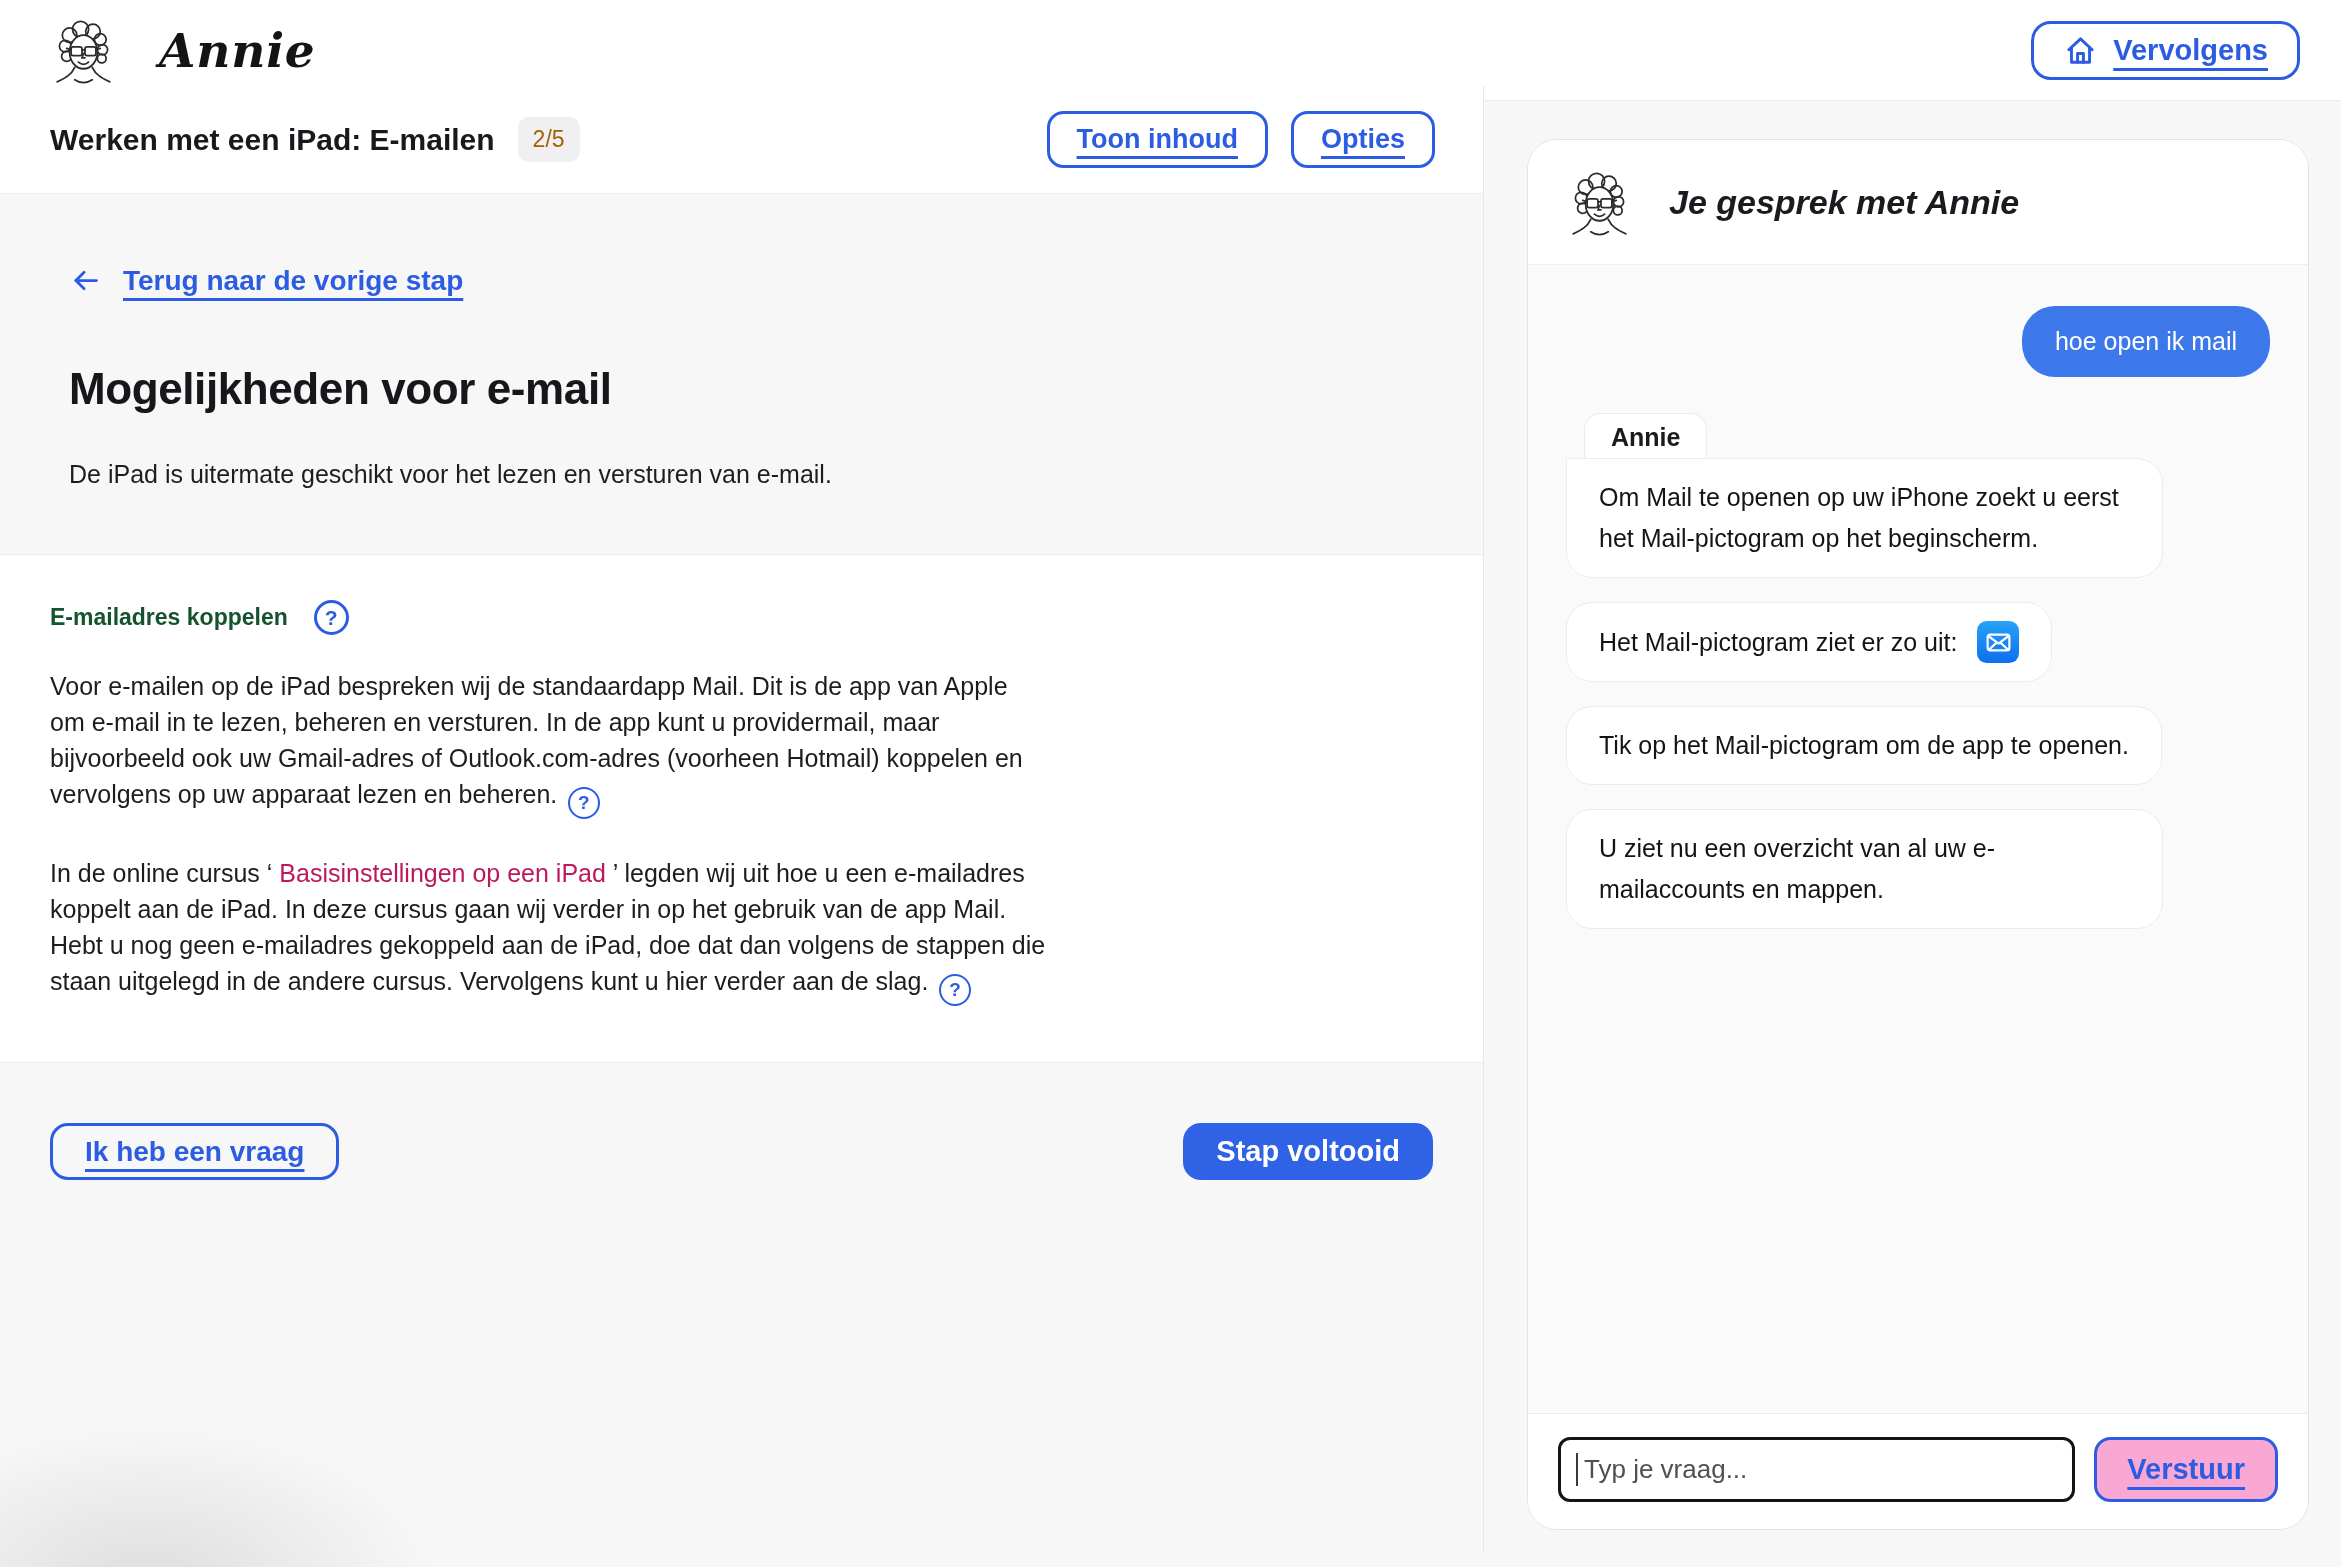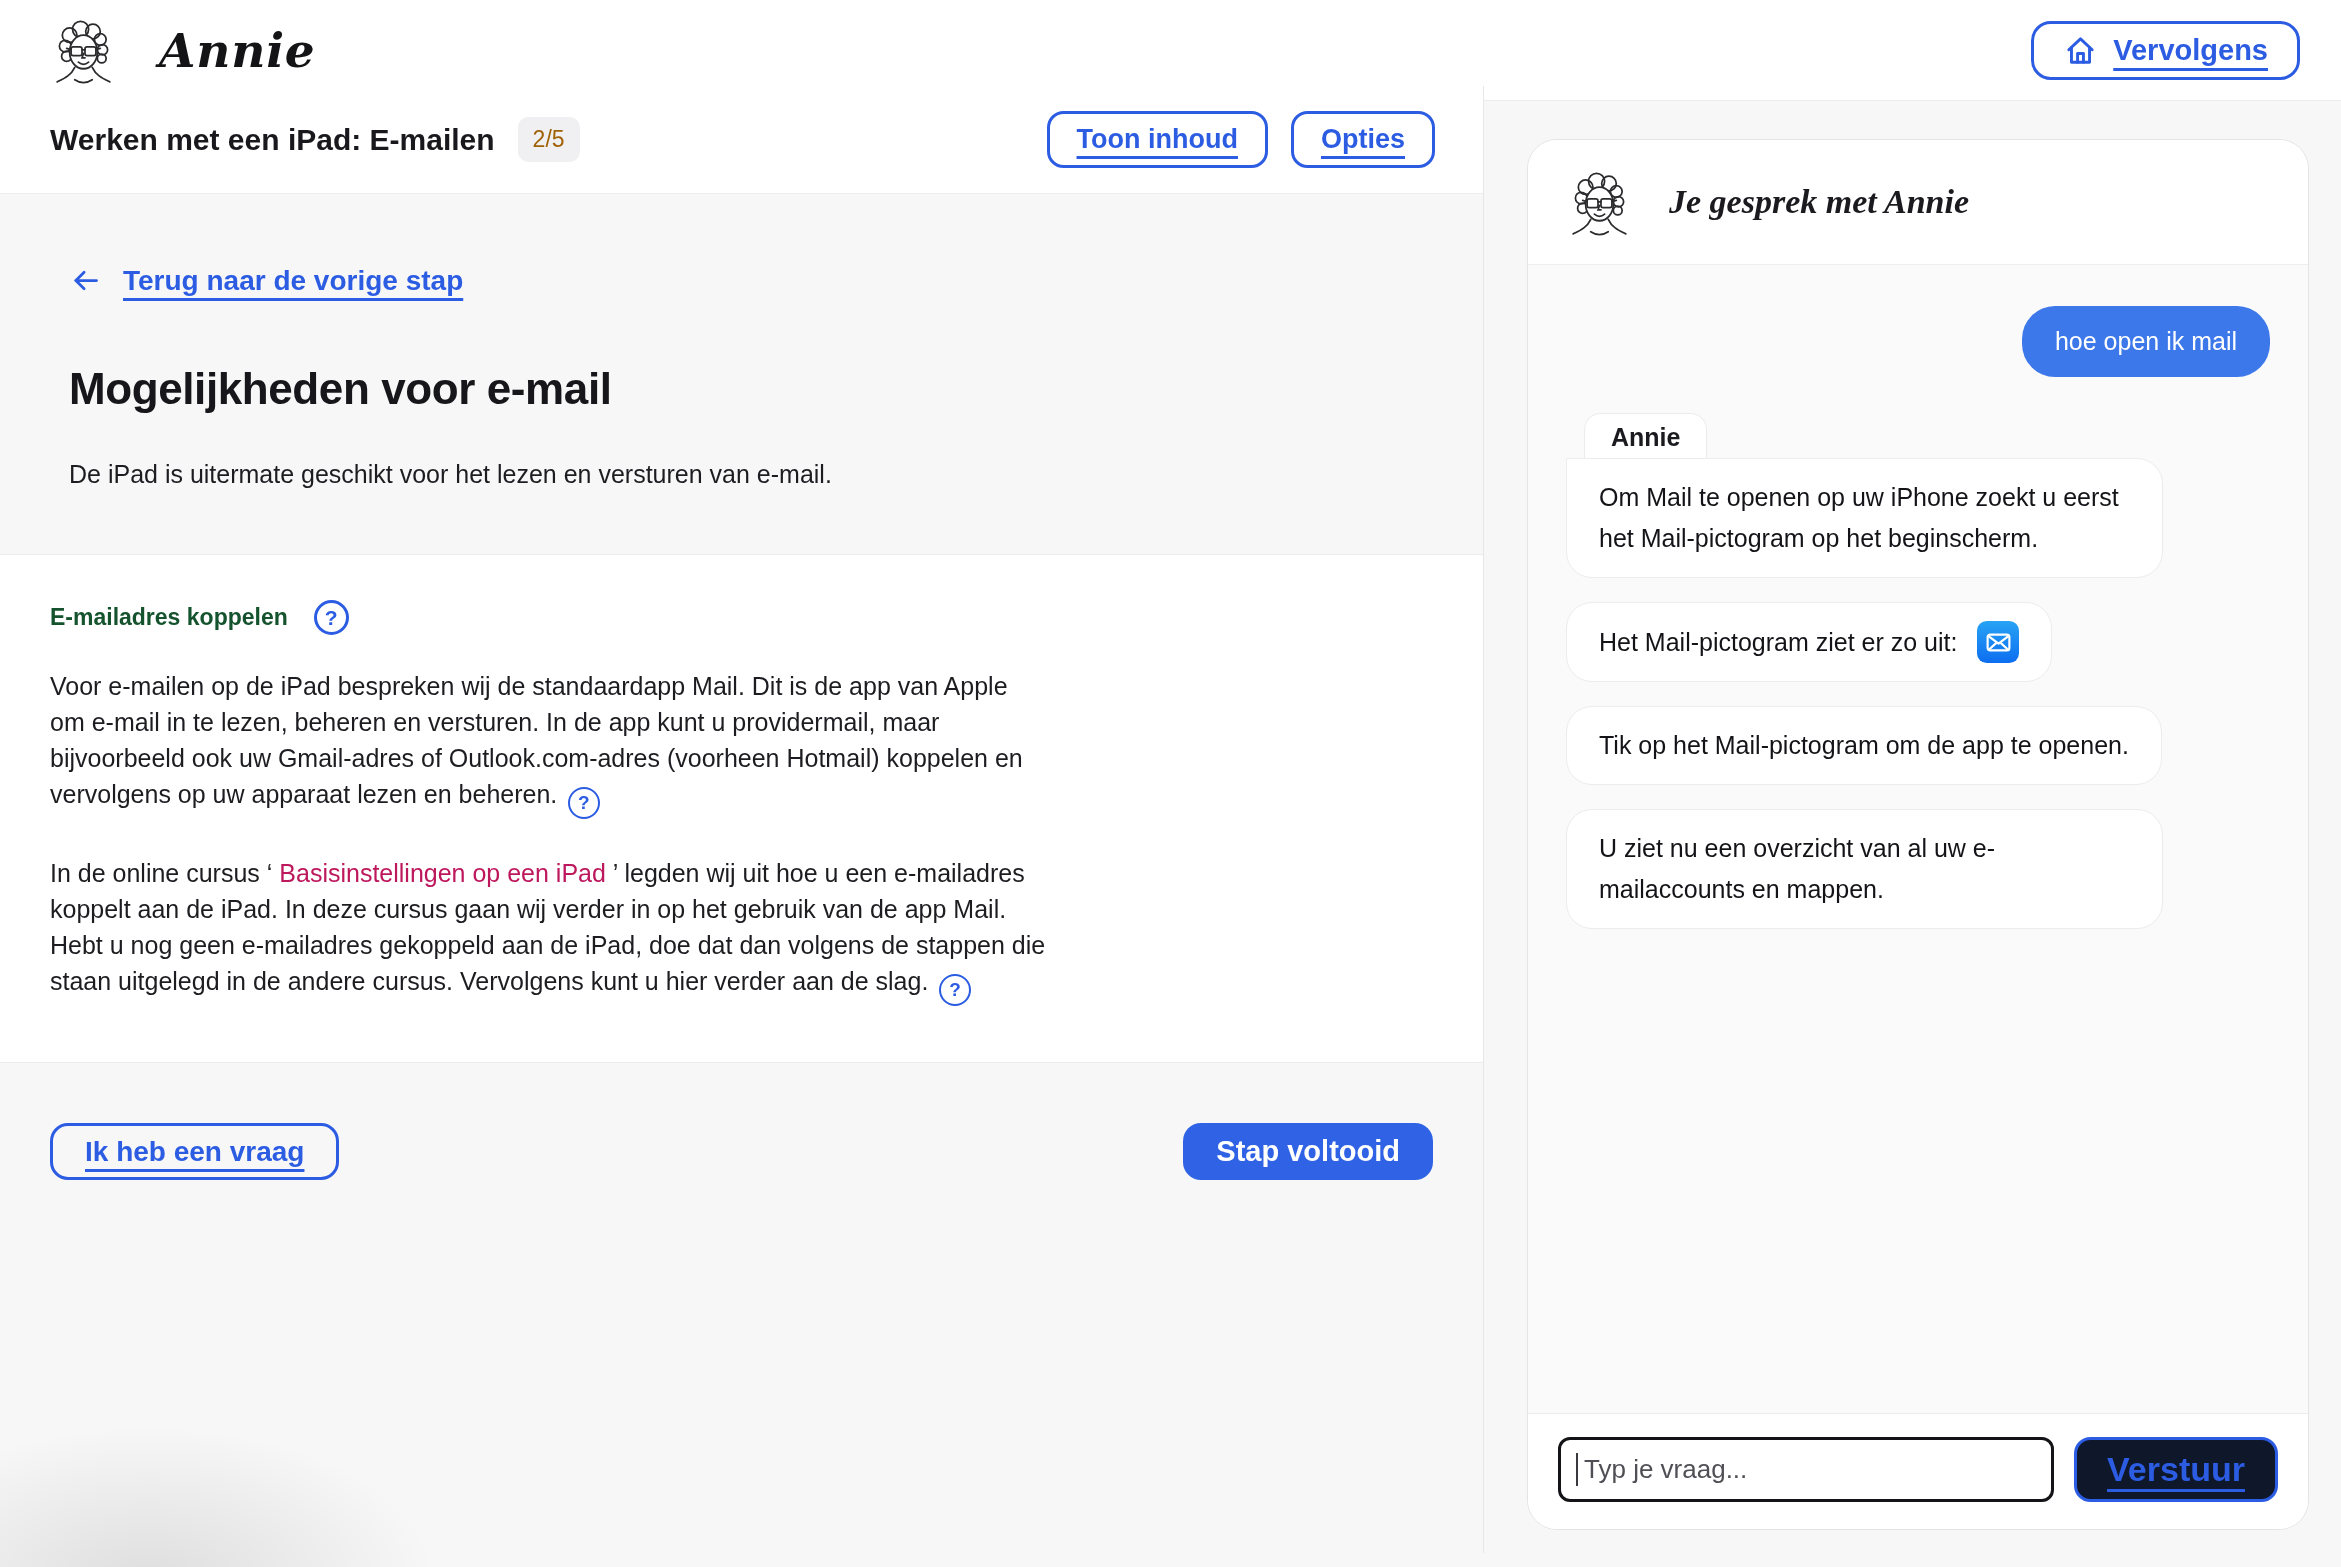--- a/index.html
+++ b/index.html
@@ -89,21 +89,21 @@
   .chat-card {
     position:absolute; left:1527px; top:139px; width:782px; height:1391px;
     background:#fff; border:1.5px solid #e4e4e7; border-radius:30px;
     display:flex; flex-direction:column; overflow:hidden;
   }
   .chat-head {
     height:125px; background:#fff; border-bottom:1.5px solid #efeff1;
     display:flex; align-items:center; gap:33px; padding:0 35px; flex:0 0 auto;
   }
   .chat-title {
-    font-family:Liberation Serif, serif; font-style:italic; font-weight:700;
+    font-family:Liberation Sans, sans-serif; font-style:italic; font-weight:700;
     font-size:34px; color:#1b1b1f;
   }
   .chat-body { flex:1; background:var(--card_body_bg,#fafafb); padding:41px 38px; overflow:hidden; }
   .msg-user {
     margin-left:auto; width:fit-content; max-width:529px;
     background:var(--bubble_blue,#3c78ea); color:#fff;
     font-size:25px; line-height:41px; padding:15px 33px; border-radius:33px;
   }
   .annie-group { margin-top:36px; }
   .annie-tag {
@@ -130,21 +130,21 @@
     padding:23px 30px 27px 30px; display:flex; align-items:center; gap:19.7px;
   }
   .ask-wrap { position:relative; flex:1; }
   .ask-input {
     width:100%; height:65px; border:3.8px solid #141418; border-radius:12px;
     font-size:26px; padding:0 18px 0 23px; color:#1a1a1e; background:#fff;
     font-family:"Liberation Sans", sans-serif; outline:none;
   }
   .ask-input::placeholder { color:#4f4f55; }
   .caret { position:absolute; left:18px; top:16px; width:2.3px; height:33px; background:#3a3a3e; }
-  .send-btn { height:65px; padding:0 30px; font-size:34px; border-radius:16.6px; background:#0f172a; }
+  .send-btn { height:65px; padding:0 30px; font-size:29px; border-radius:16.6px; background:#f9a8d4; }
   
   .corner-shadow {
     position:absolute; left:-45px; bottom:-53px; width:484px; height:197px;
     background:radial-gradient(ellipse at 40% 80%, rgba(0,0,0,0.10), rgba(0,0,0,0) 70%);
     pointer-events:none;
   }
   svg { display:block; }
 </style>
 </head>
 <body>

